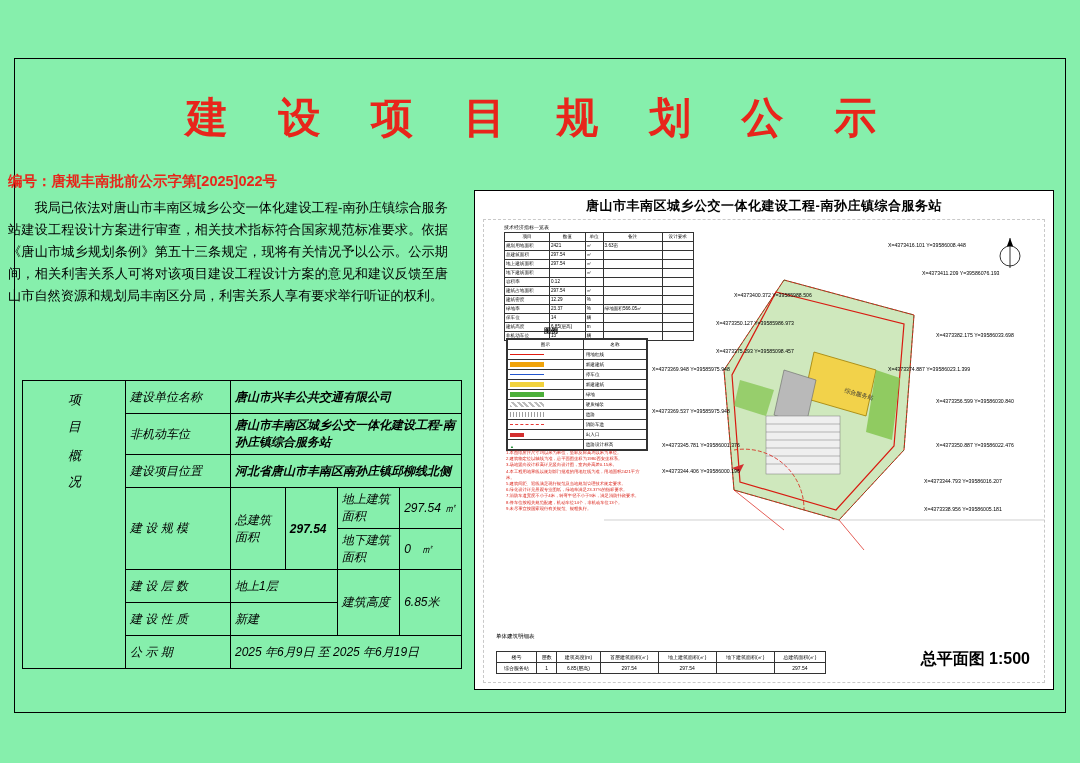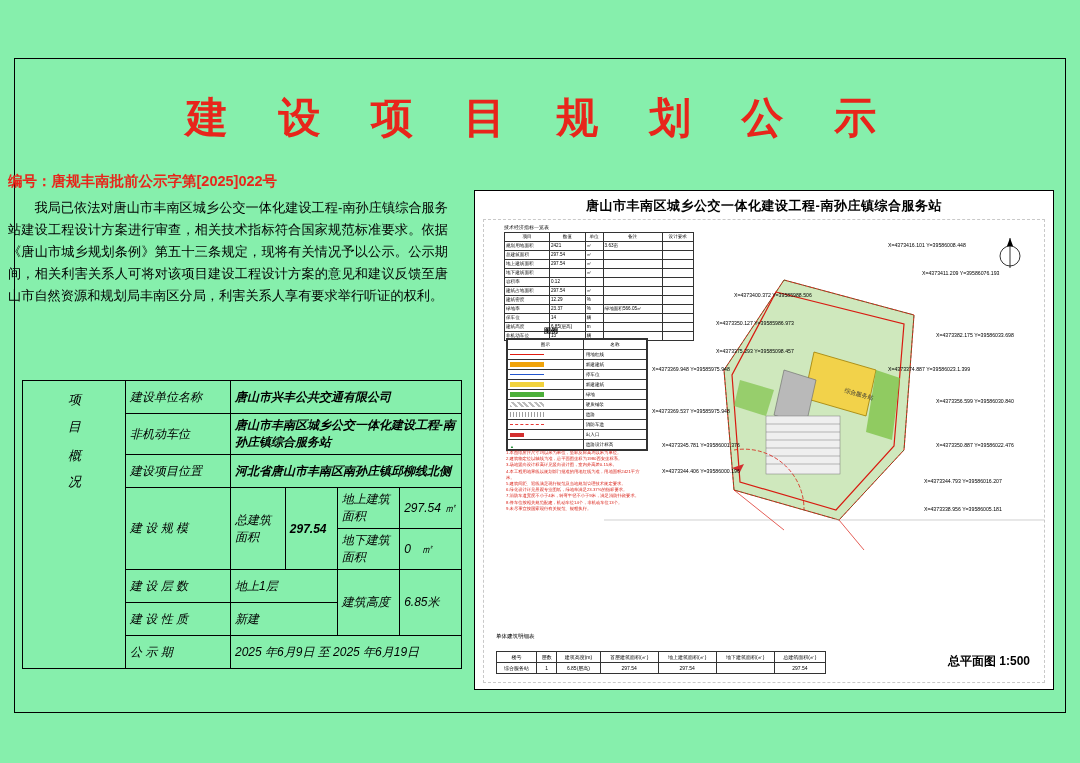--- a/index.html
+++ b/index.html
@@ -34,21 +34,21 @@
   .legendtitle{position:absolute;left:60px;top:106px;font-size:7px;font-weight:bold;}
   .legend table{border-collapse:collapse;width:100%;font-size:4.6px;}
   .legend td{border:0.5px solid #333;height:9px;padding:0 2px;line-height:9px;}
   .sw{display:block;width:34px;height:5px;}
   
   .notes{position:absolute;left:22px;top:230px;width:140px;color:#d81a10;font-size:4.3px;line-height:6.2px;}
   
   .btcap{position:absolute;left:12px;bottom:42px;font-size:5.5px;}
   .bt{position:absolute;left:12px;bottom:8px;width:330px;border-collapse:collapse;font-size:5px;}
   .bt td{border:0.5px solid #333;height:10px;padding:0 2px;text-align:center;}
-  .scale{position:absolute;right:14px;bottom:12px;font-size:12px;font-weight:bold;}
+  .scale{position:absolute;right:14px;bottom:12px;font-size:16px;font-weight:bold;}
   .coord{position:absolute;font-size:5.2px;color:#000;white-space:nowrap;line-height:7px;}
   svg{display:block;}
 </style>
 </head>
 <body>
 
 <div class="page">
 
   <div class="frame"></div>
 

